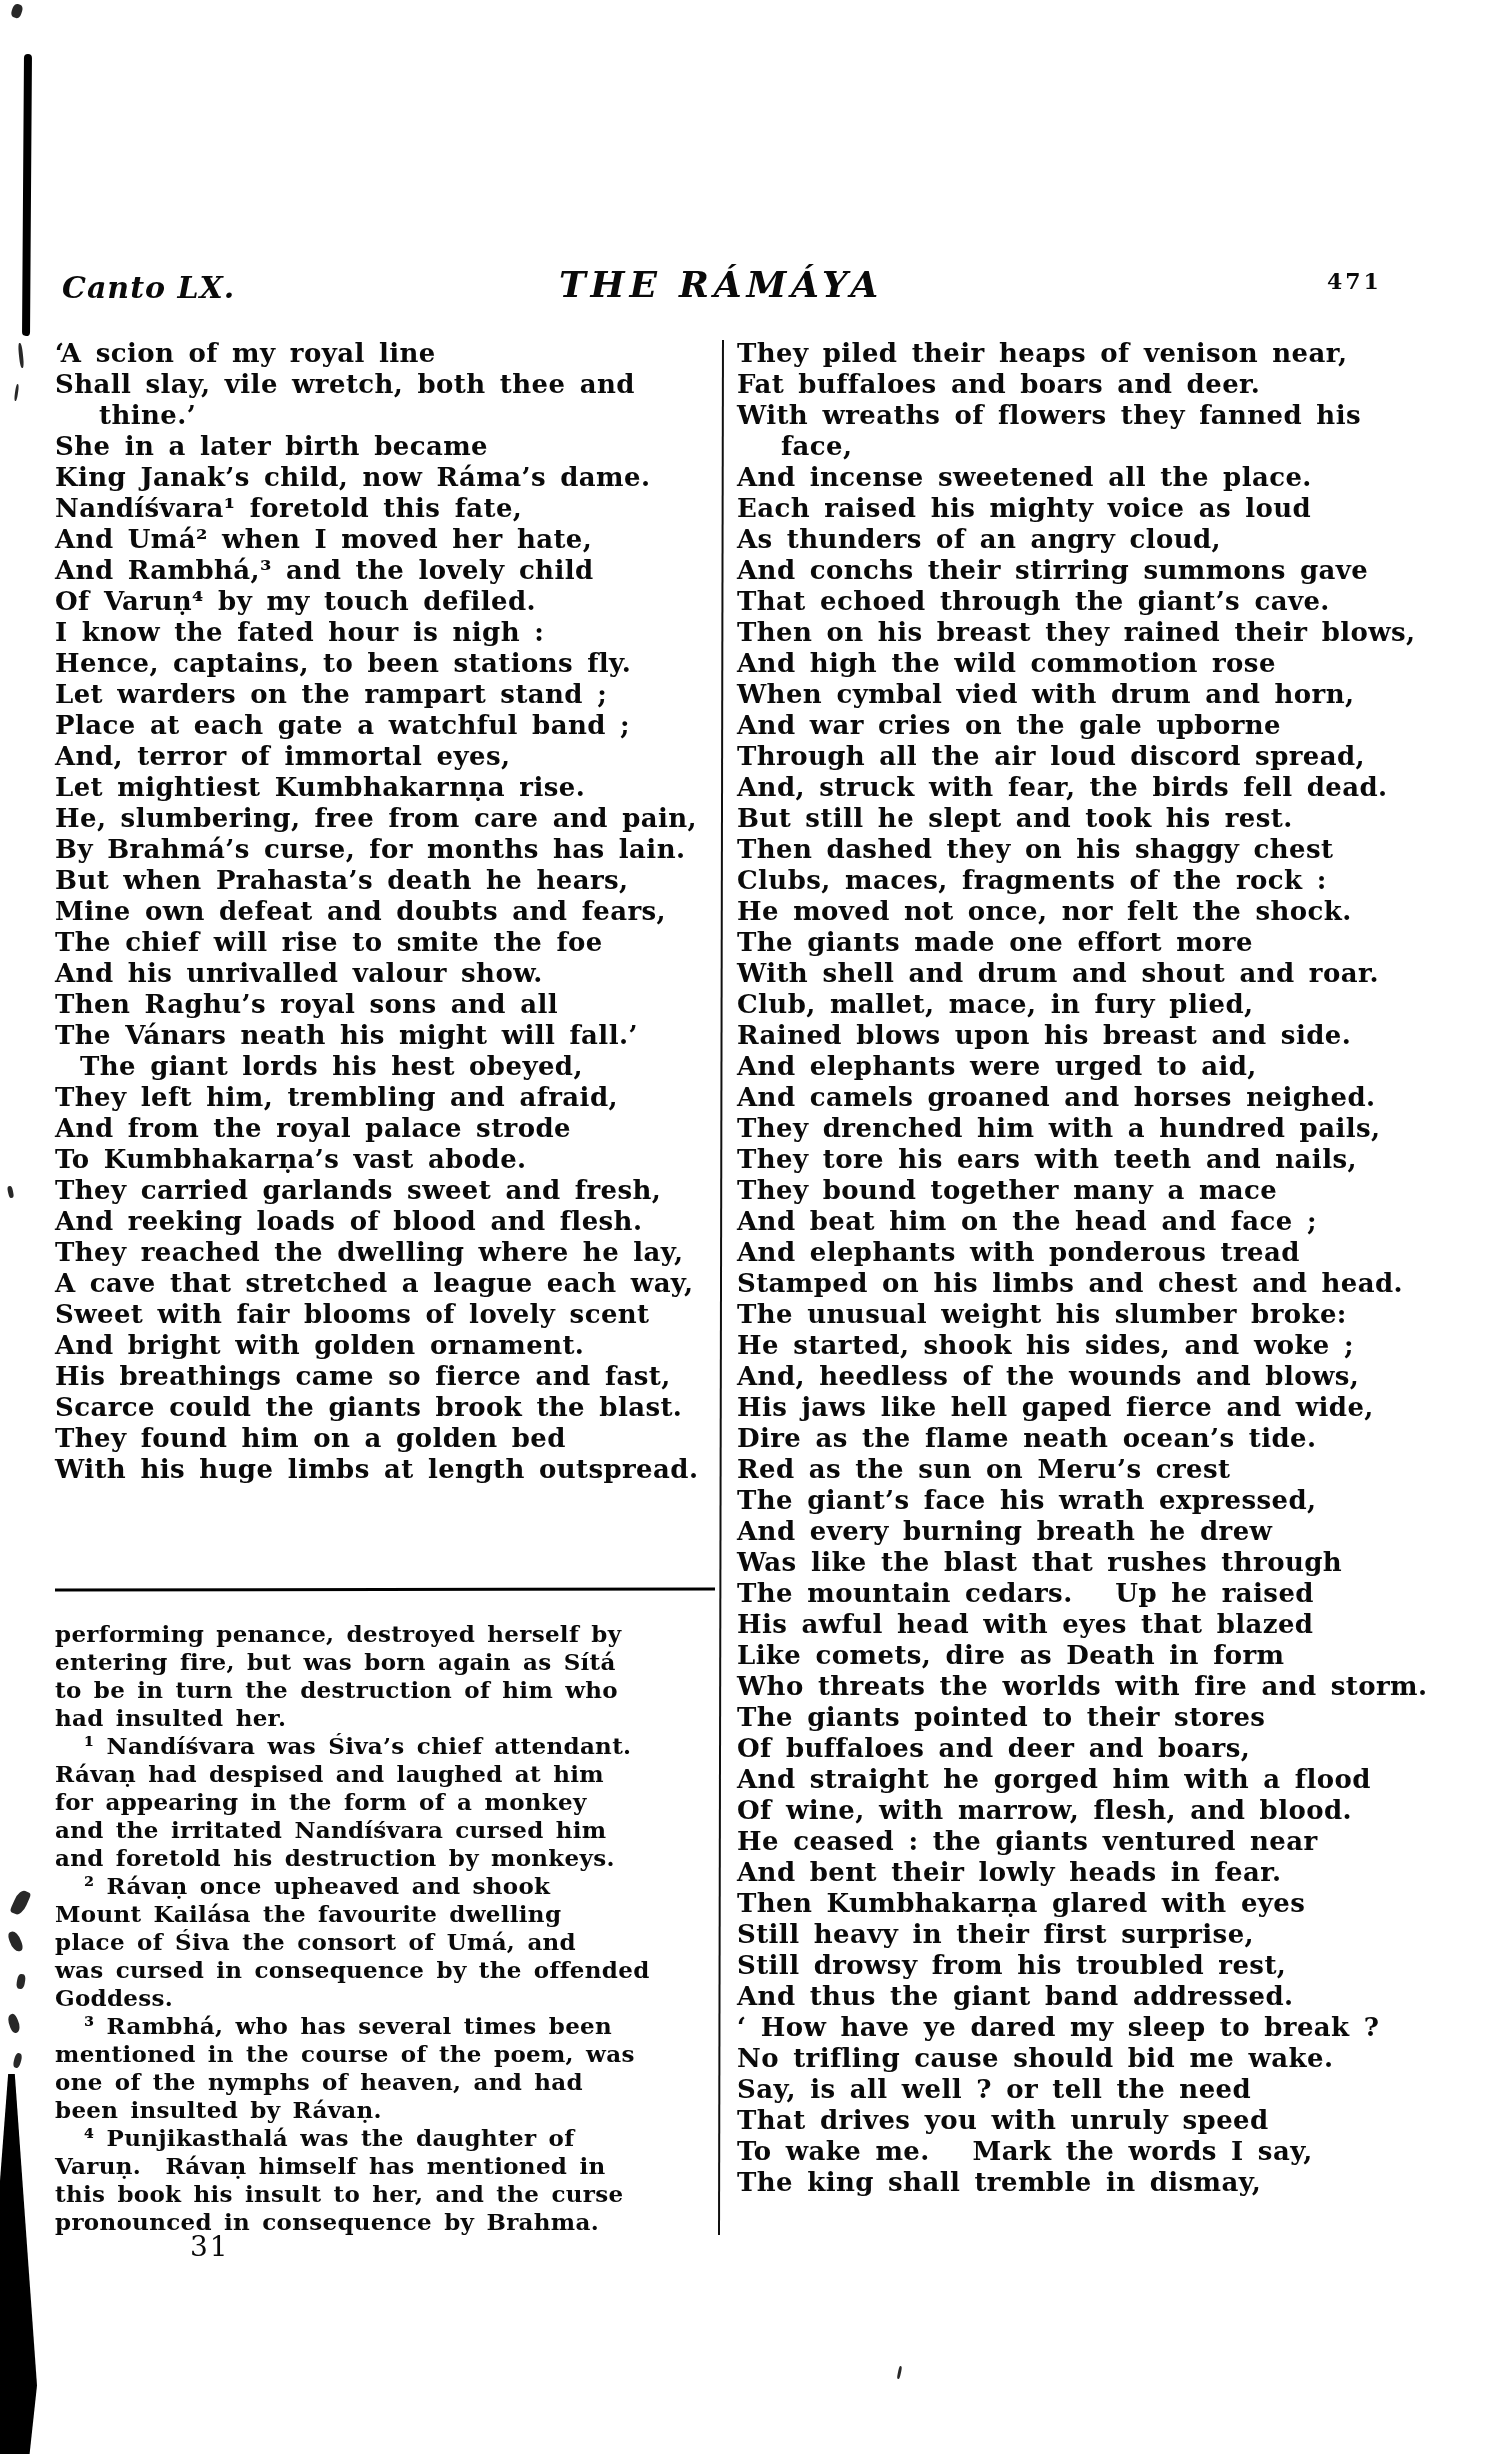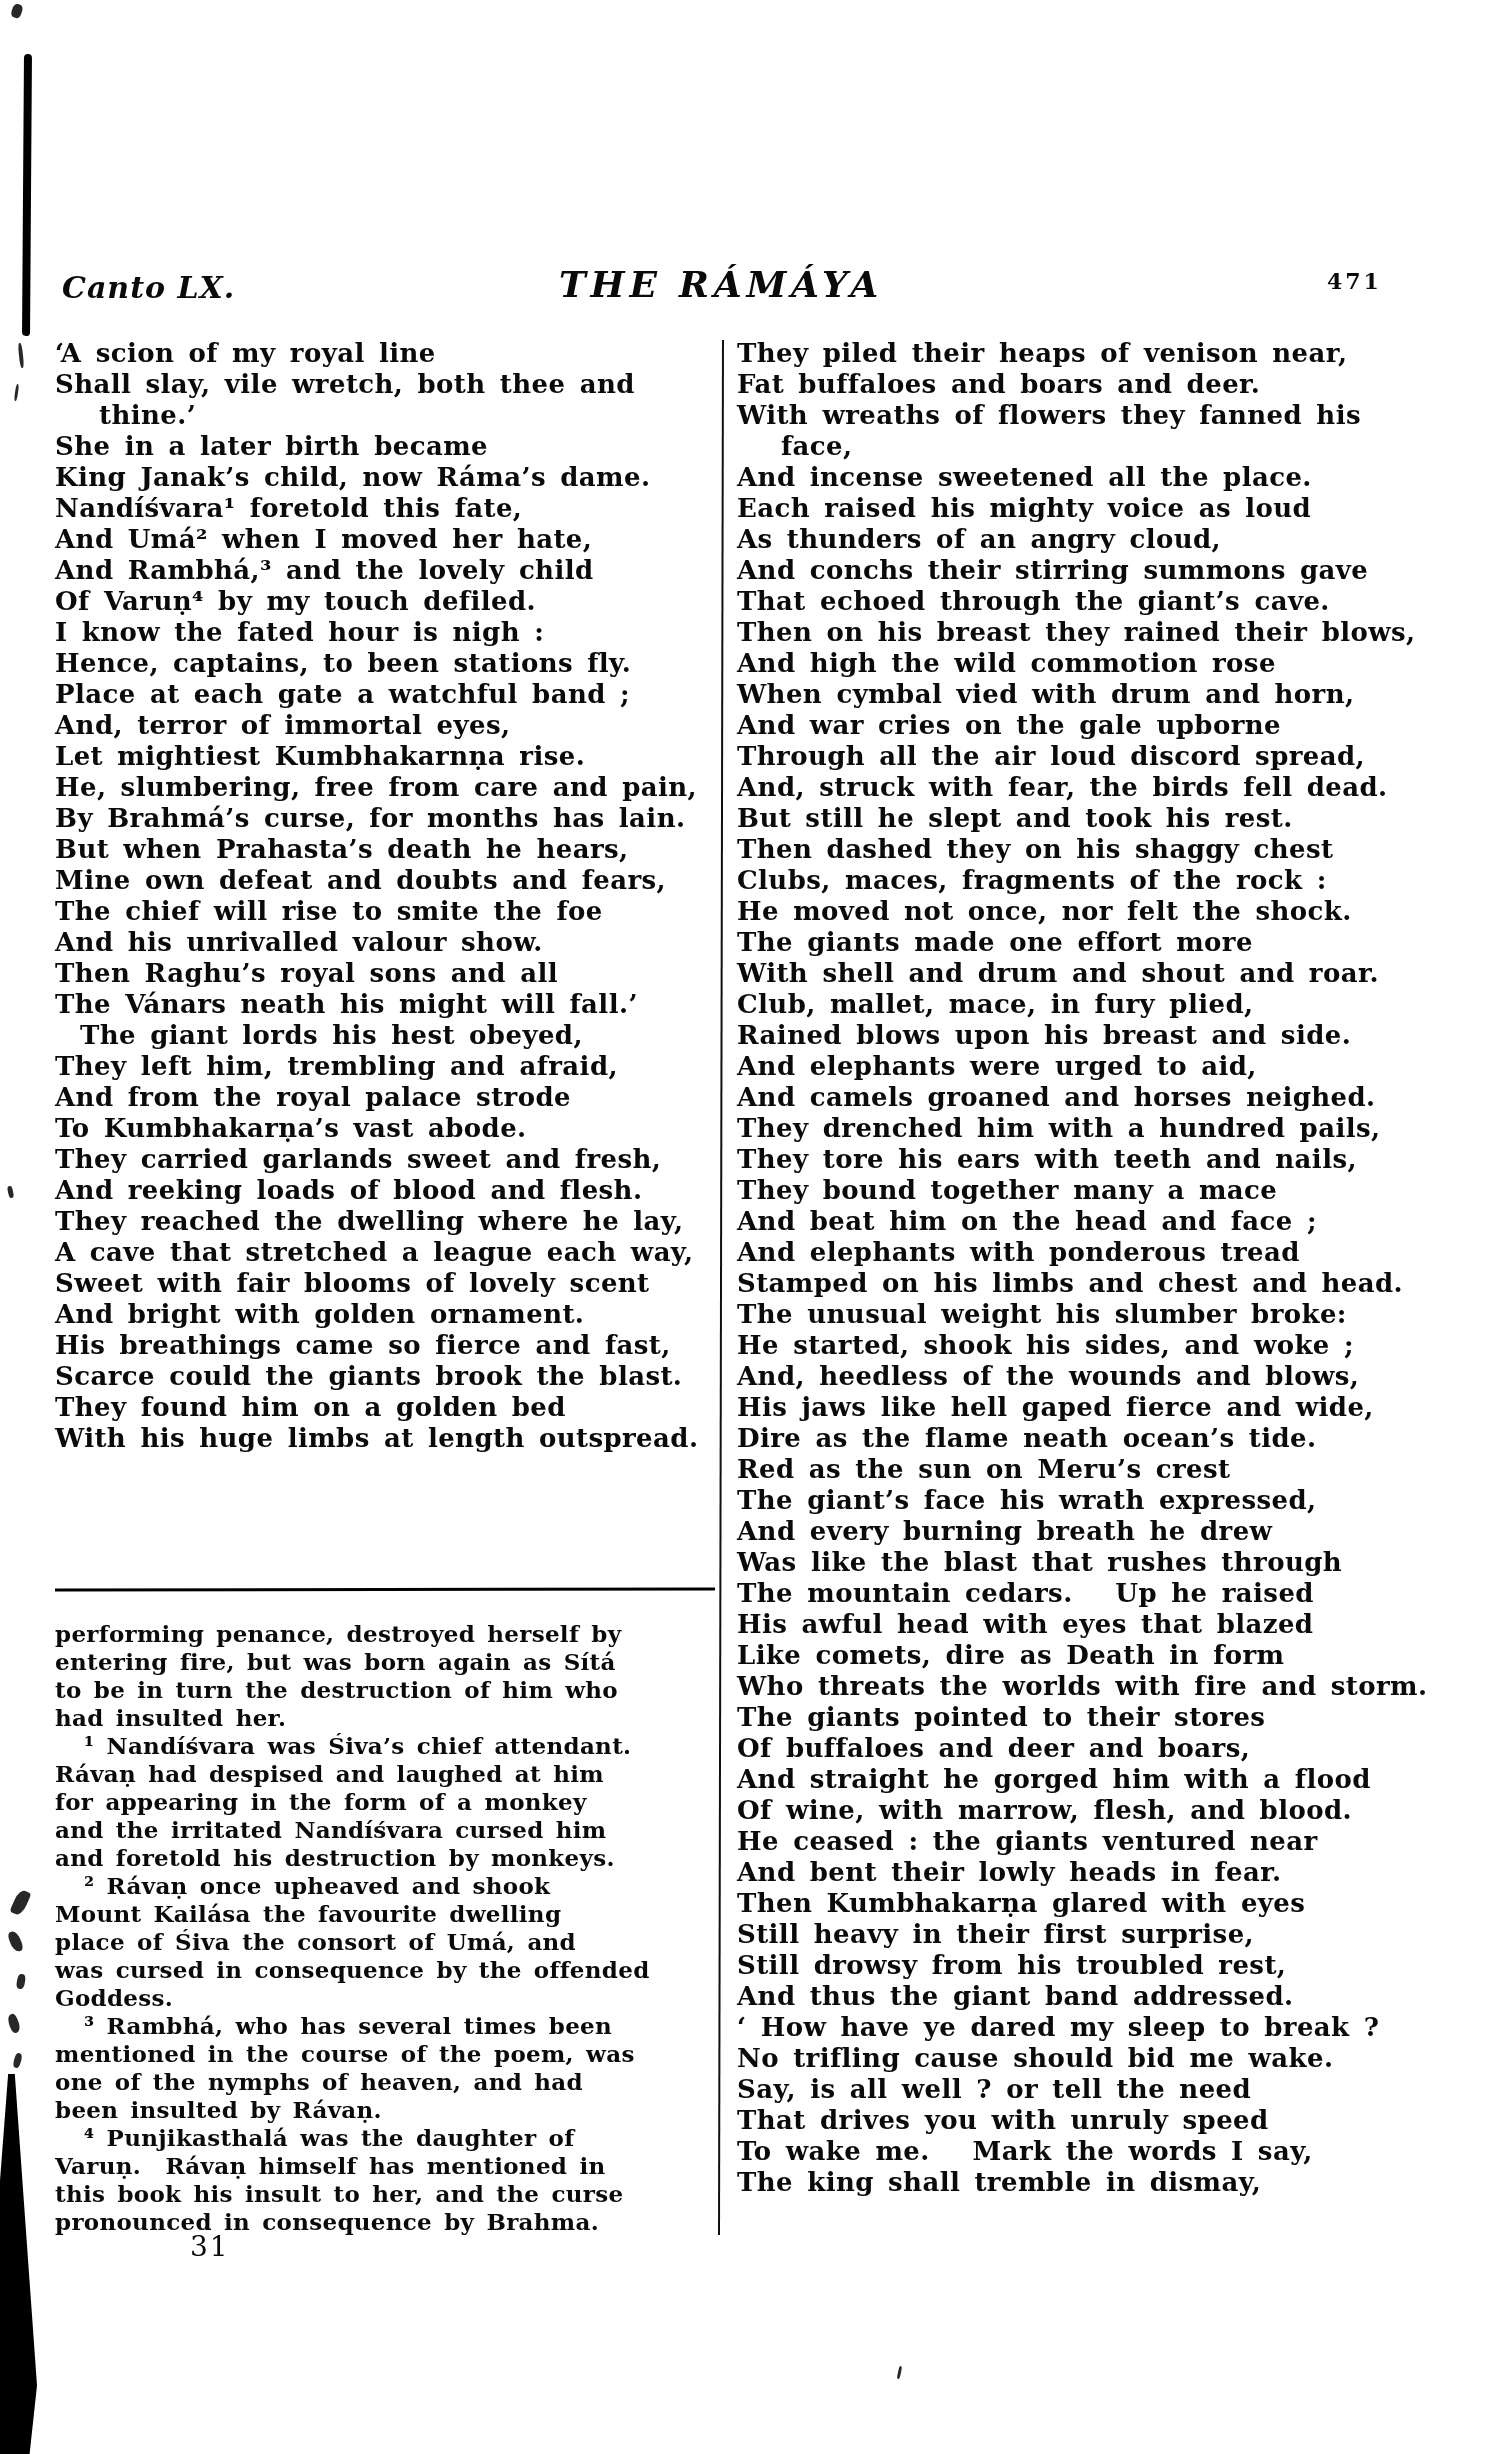--- a/index.html
+++ b/index.html
@@ -85,20 +85,21 @@
       <div class="line">Shall slay, vile wretch, both thee and</div>
       <div class="line hang">thine.’</div>
       <div class="line">She in a later birth became</div>
       <div class="line">King Janak’s child, now Ráma’s dame.</div>
       <div class="line">Nandíśvara¹ foretold this fate,</div>
       <div class="line">And Umá² when I moved her hate,</div>
       <div class="line">And Rambhá,³ and the lovely child</div>
       <div class="line">Of Varuṇ⁴ by my touch defiled.</div>
       <div class="line">I know the fated hour is nigh :</div>
       <div class="line">Hence, captains, to been stations fly.</div>
+      <div class="line">Let warders on the rampart stand ;</div>
       <div class="line">Place at each gate a watchful band ;</div>
       <div class="line">And, terror of immortal eyes,</div>
       <div class="line">Let mightiest Kumbhakarnṇa rise.</div>
       <div class="line">He, slumbering, free from care and pain,</div>
       <div class="line">By Brahmá’s curse, for months has lain.</div>
       <div class="line">But when Prahasta’s death he hears,</div>
       <div class="line">Mine own defeat and doubts and fears,</div>
       <div class="line">The chief will rise to smite the foe</div>
       <div class="line">And his unrivalled valour show.</div>
       <div class="line">Then Raghu’s royal sons and all</div>

